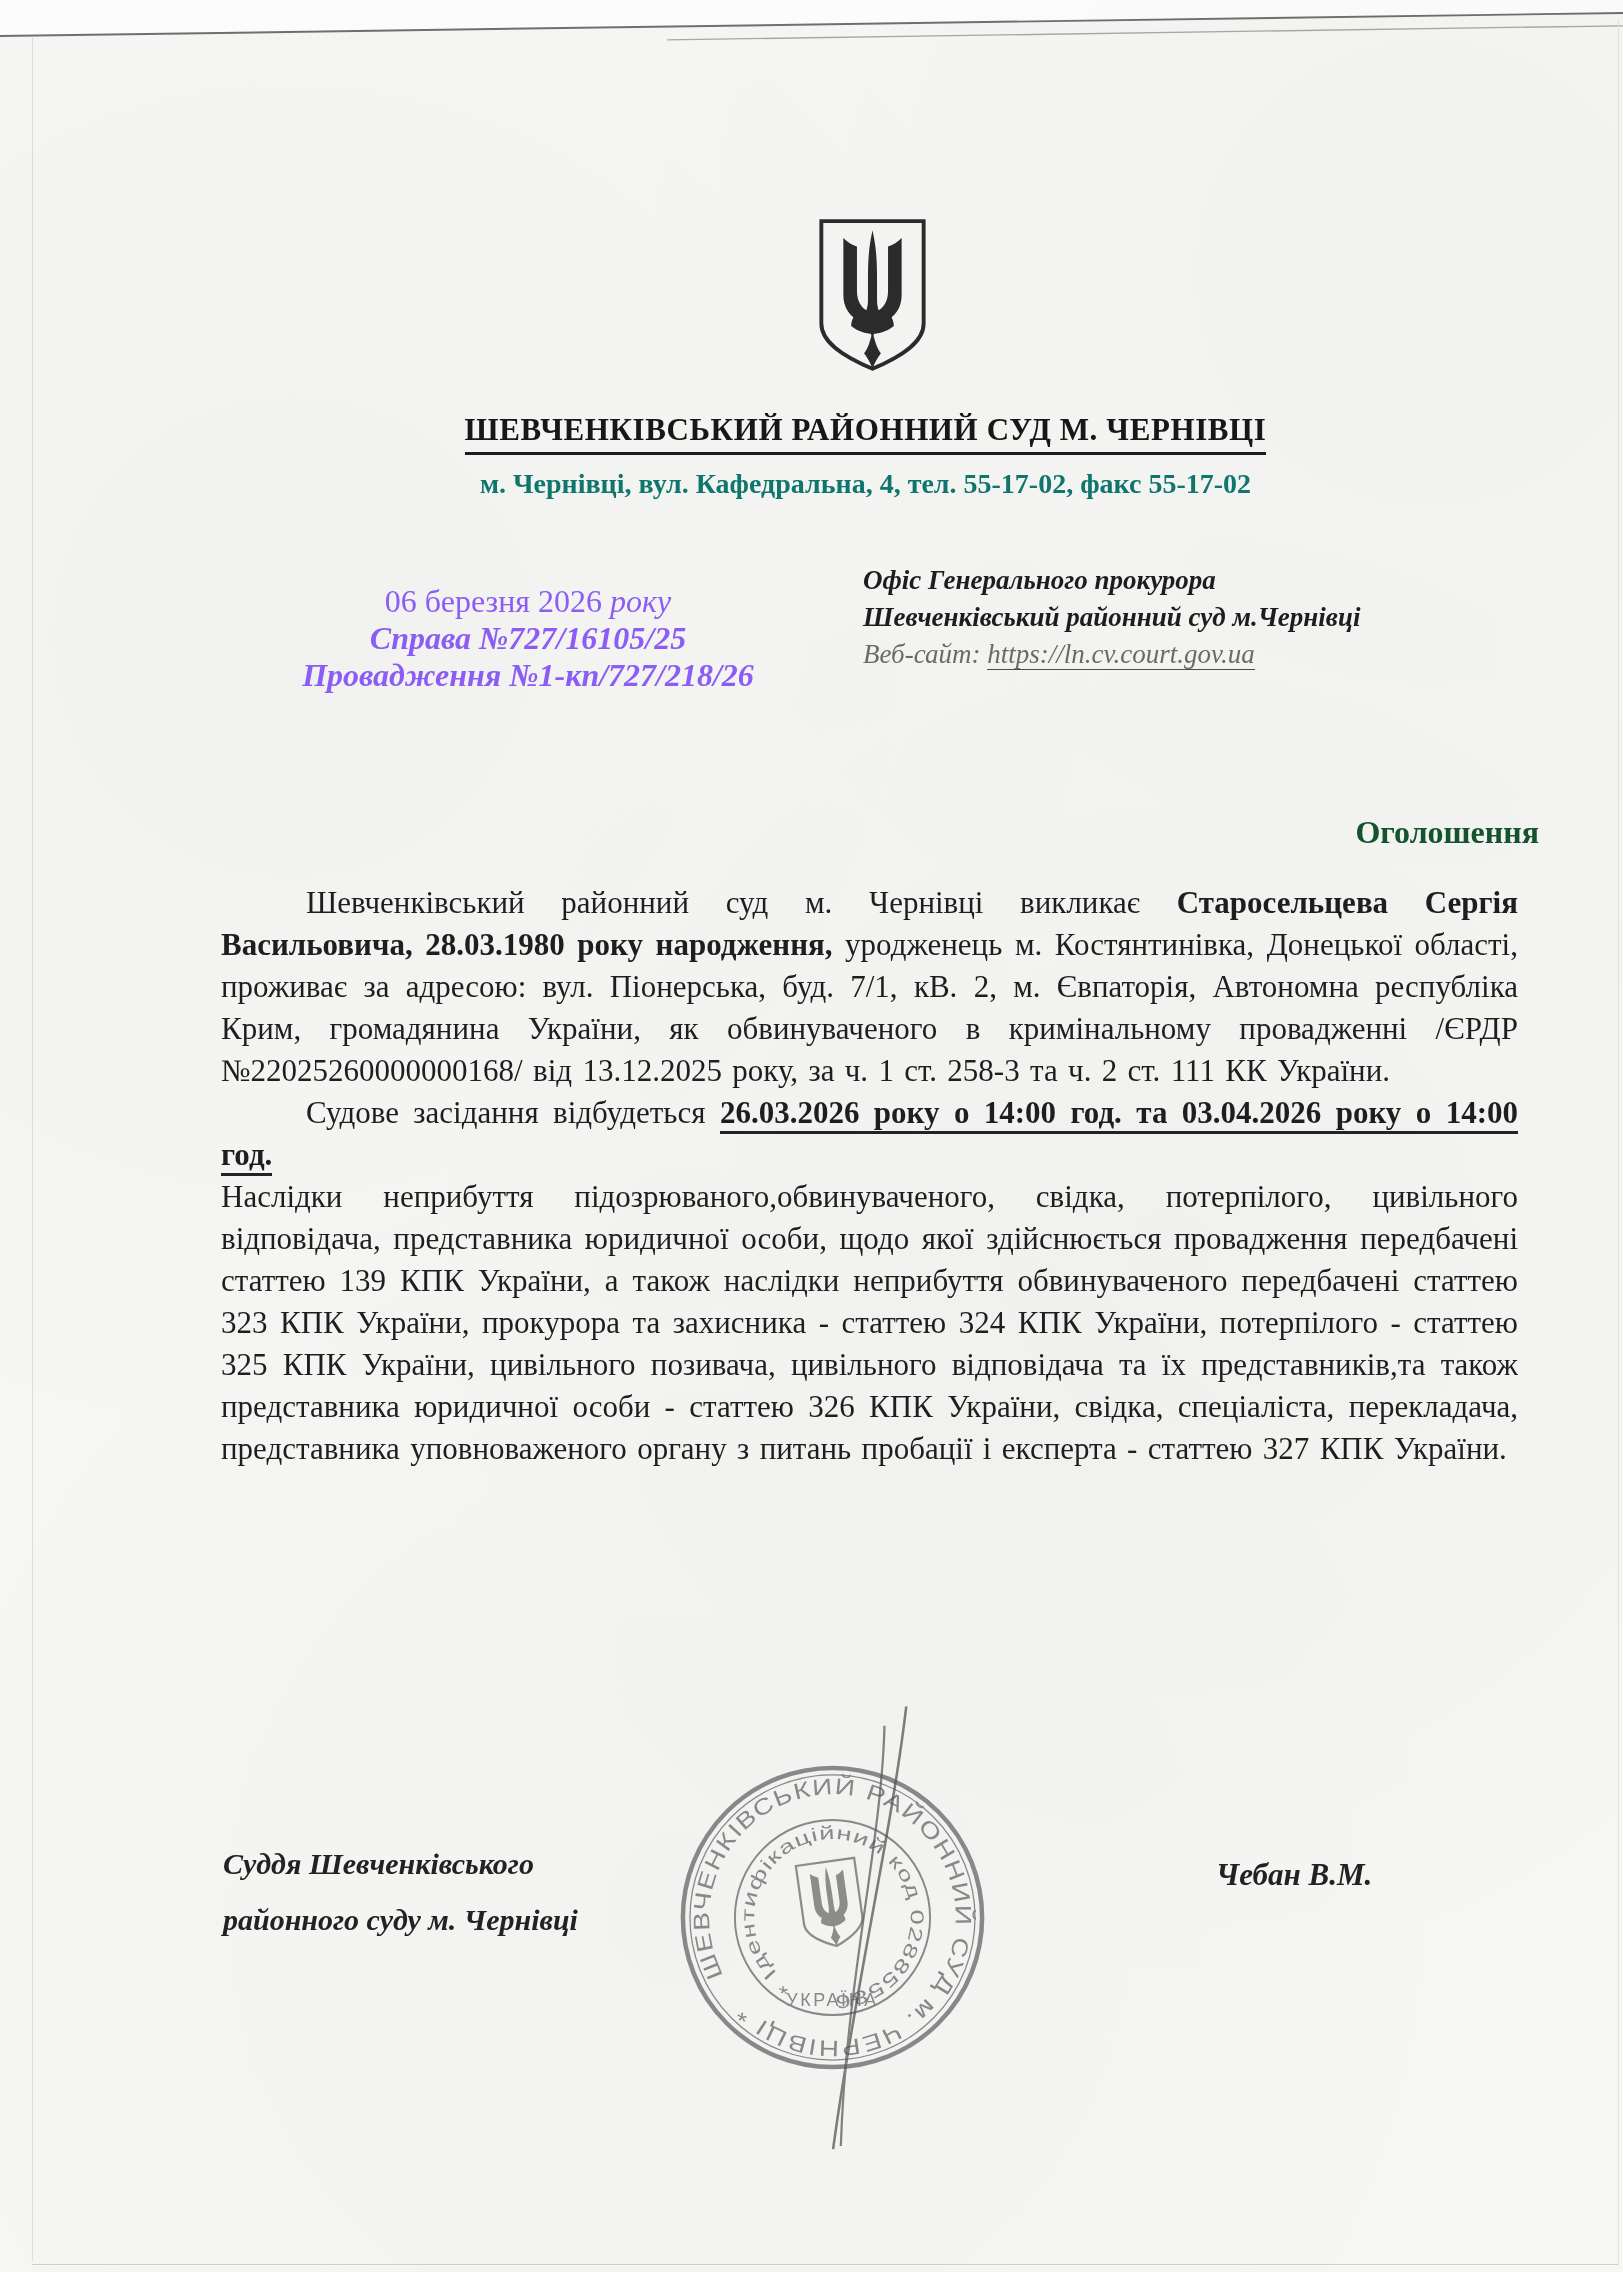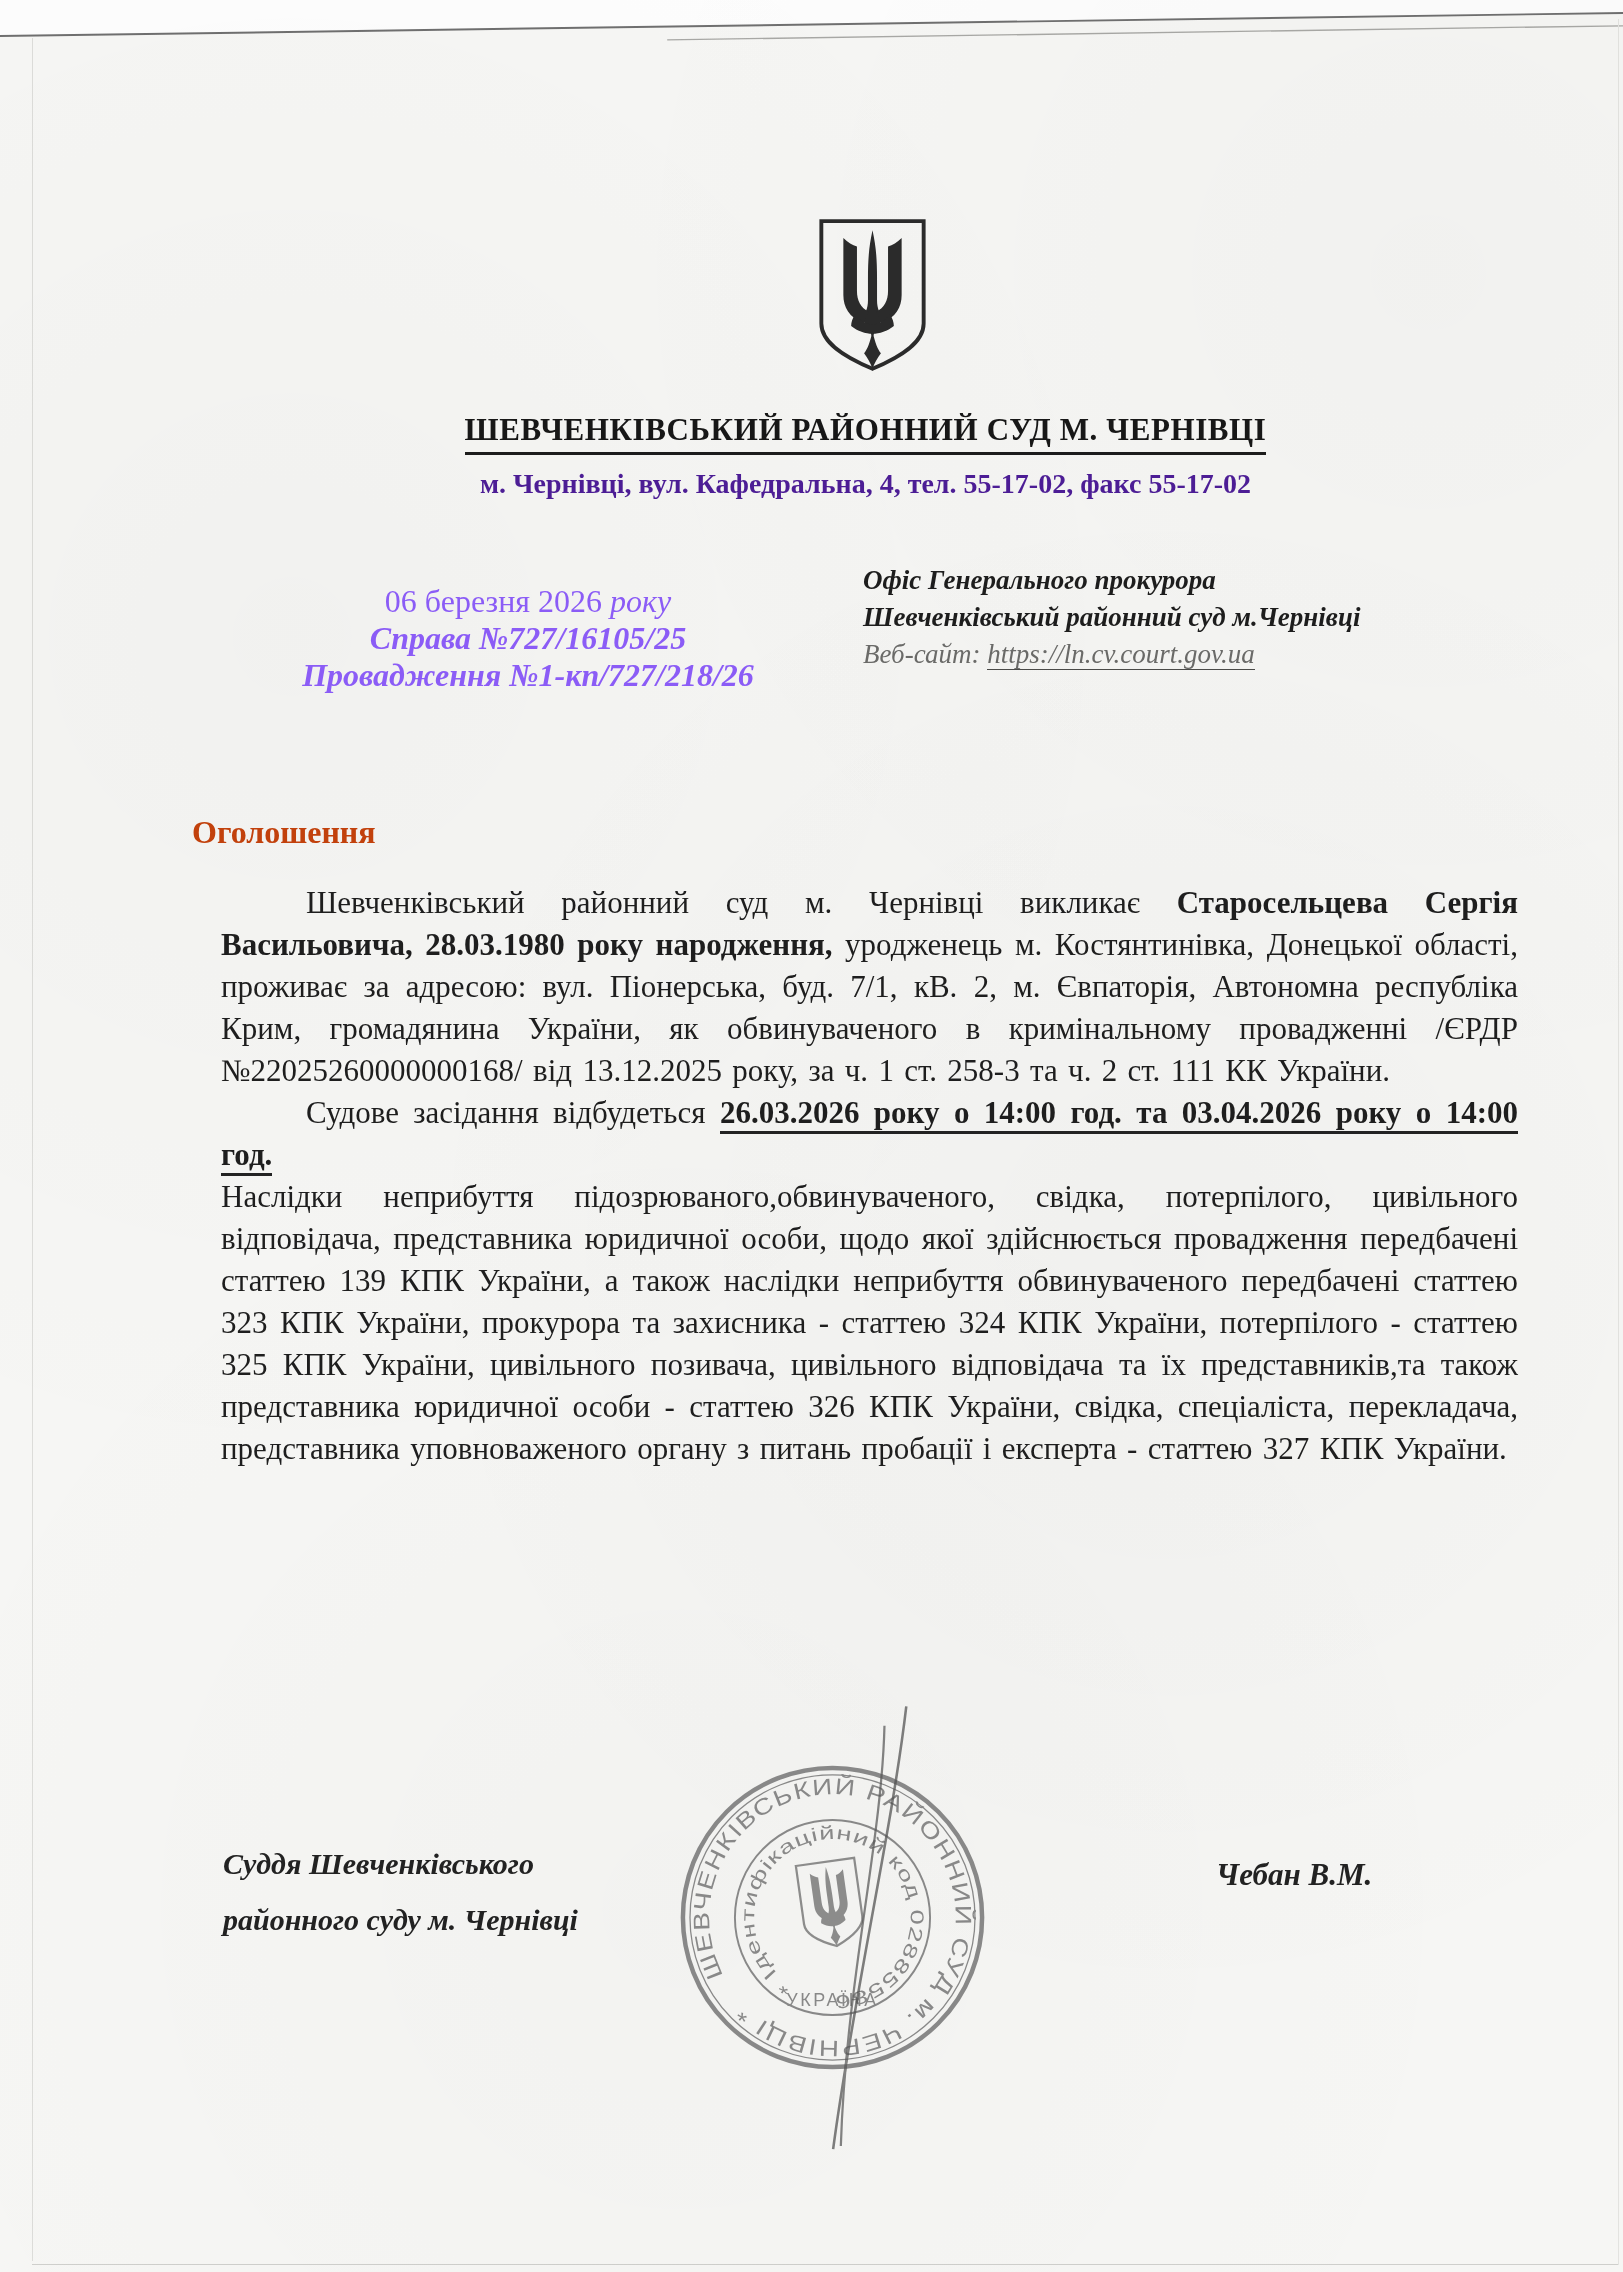--- a/index.html
+++ b/index.html
@@ -24,35 +24,35 @@
   .edge-left{left:32px;top:38px;width:1.3px;height:2223px;background:#dcdcd9;}
   .edge-right{left:1618px;top:19px;width:1.3px;height:2246px;background:#e3e3e0;}
   .edge-bottom{left:32px;top:2264px;width:1586px;height:1.3px;background:#cfcfcc;}
 
   
   .emblem{left:816px;top:216px;width:113px;height:158px;color:#2b2b2b;}
   .hdr{left:192px;top:412px;width:1347px;text-align:center;
     font-weight:bold;font-size:31px;letter-spacing:0.6px;color:#171717;}
   .hdr .uline{border-bottom:3.2px solid #1c1c1c;padding-bottom:5.1px;text-align:right;}
   .hdr-addr{left:192px;top:468px;width:1347px;text-align:center;
-    font-weight:bold;font-size:28px;color:#4c1d95;}
+    font-weight:bold;font-size:28px;color:#0f766e;}
 
   
   .meta-left{left:223px;top:583px;width:610px;font-size:32px;line-height:37px;color:#8b5cf6;text-align:center;}
   .meta-left .b-i{font-weight:bold;font-style:italic;}
   .meta-right{left:863px;top:562px;width:661px;font-size:27px;line-height:37px;font-style:italic;}
   .meta-right .strong{font-weight:bold;color:#1d1d1d;}
   .faded{color:#9a9a97;}
   .semifaded{color:#6a6a68;}
   .u-dot{border-bottom:1.3px dotted #8f8f8c;}
   .u-solid{border-bottom:1.9px solid #4a4a48;}
 
   
-  .doc-title{left:192px;top:814px;width:1347px;text-align:left;
-    font-weight:bold;font-size:32px;color:#c2410c;}
+  .doc-title{left:192px;top:814px;width:1347px;text-align:right;
+    font-weight:bold;font-size:32px;color:#14532d;}
   .body-flow{left:221px;top:882px;width:1297px;font-size:31px;line-height:42px;
     text-align:justify;color:#1e1e1e;word-spacing:2.6px;}
   .body-flow p{margin:0;}
   .indent{text-indent:85px;}
   .b{font-weight:bold;}
   .b-u{font-weight:bold;border-bottom:3.8px solid #232323;padding-bottom:1.3px;}
   .subhead{margin:0;text-align:center;font-weight:bold;text-indent:0;}
 
   
   .judge{left:223px;top:1836px;width:642px;font-size:30px;line-height:56px;

